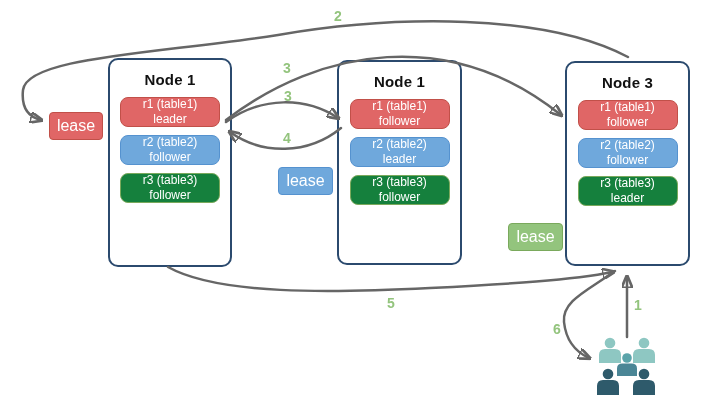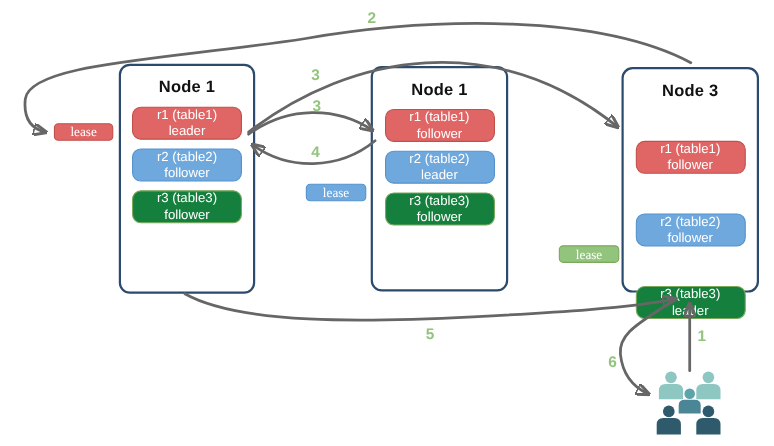--- a/index.html
+++ b/index.html
@@ -29,26 +29,25 @@
     margin-bottom: 8px;
     text-align: center;
   }
   .replica.red   { background: #e06666; border: 1.5px solid #c15049; }
   .replica.blue  { background: #6fa8dc; border: 1.5px solid #5592cf; }
   .replica.green { background: #15803d; border: 1.5px solid #7aa95c; }
 
   
   .lease {
     position: absolute;
-    height: 16px;
+    height: 28px;
     display: flex; align-items: center; justify-content: center;
-    color: #ffffff; font-size: 12px;
+    color: #ffffff; font-size: 16px;
     border-radius: 4px;
     z-index: 3;
-    font-family: Liberation Serif, serif;
   }
   .lease.red   { left: 49px;  top: 112px; width: 54px; background: #e06666; border: 1.5px solid #c15049; }
   .lease.blue  { left: 278px; top: 167px; width: 55px; background: #6fa8dc; border: 1.5px solid #5592cf; }
   .lease.green { left: 508px; top: 223px; width: 55px; background: #93c47d; border: 1.5px solid #7aa95c; }
 
   
   .num {
     position: absolute;
     font-size: 14px; font-weight: bold;
     color: #93c47d;
@@ -99,21 +98,21 @@
     <div class="replica blue">
       <span>r2 (table2)</span>
       <span>leader</span>
     </div>
     <div class="replica green">
       <span>r3 (table3)</span>
       <span>follower</span>
     </div>
   </div>
 
-  <div class="node" style="left:565px; top:61px; width:125px; height:205px;gap:28px;">
+  <div class="node" style="left:565px; top:61px; width:125px; height:205px;">
     <div class="node-title">Node 3</div>
     <div class="replica red">
       <span>r1 (table1)</span>
       <span>follower</span>
     </div>
     <div class="replica blue">
       <span>r2 (table2)</span>
       <span>follower</span>
     </div>
     <div class="replica green">

